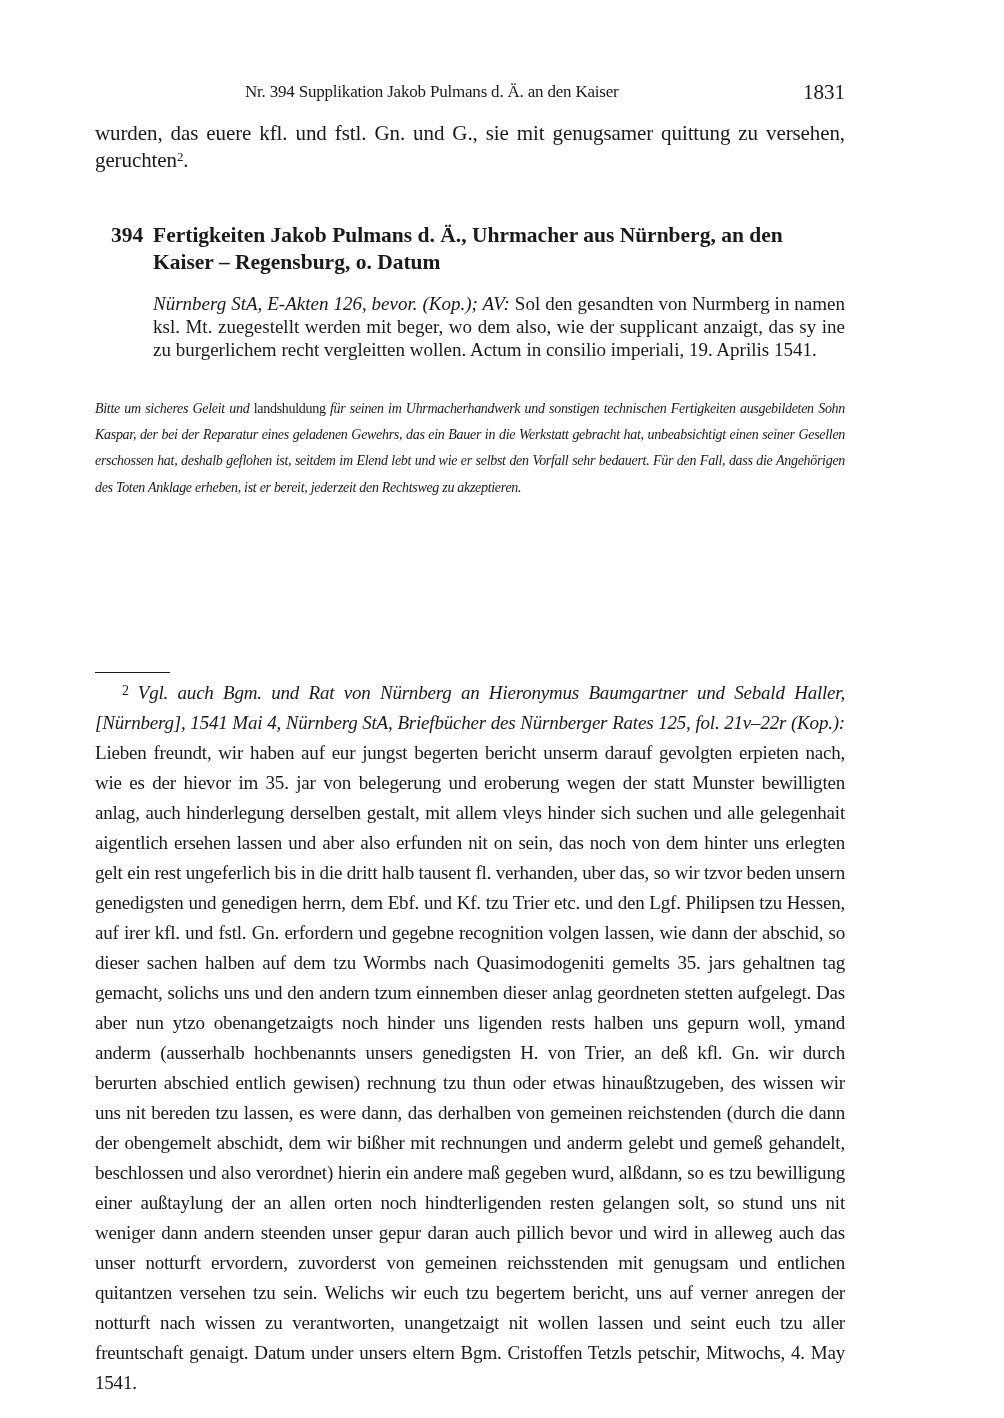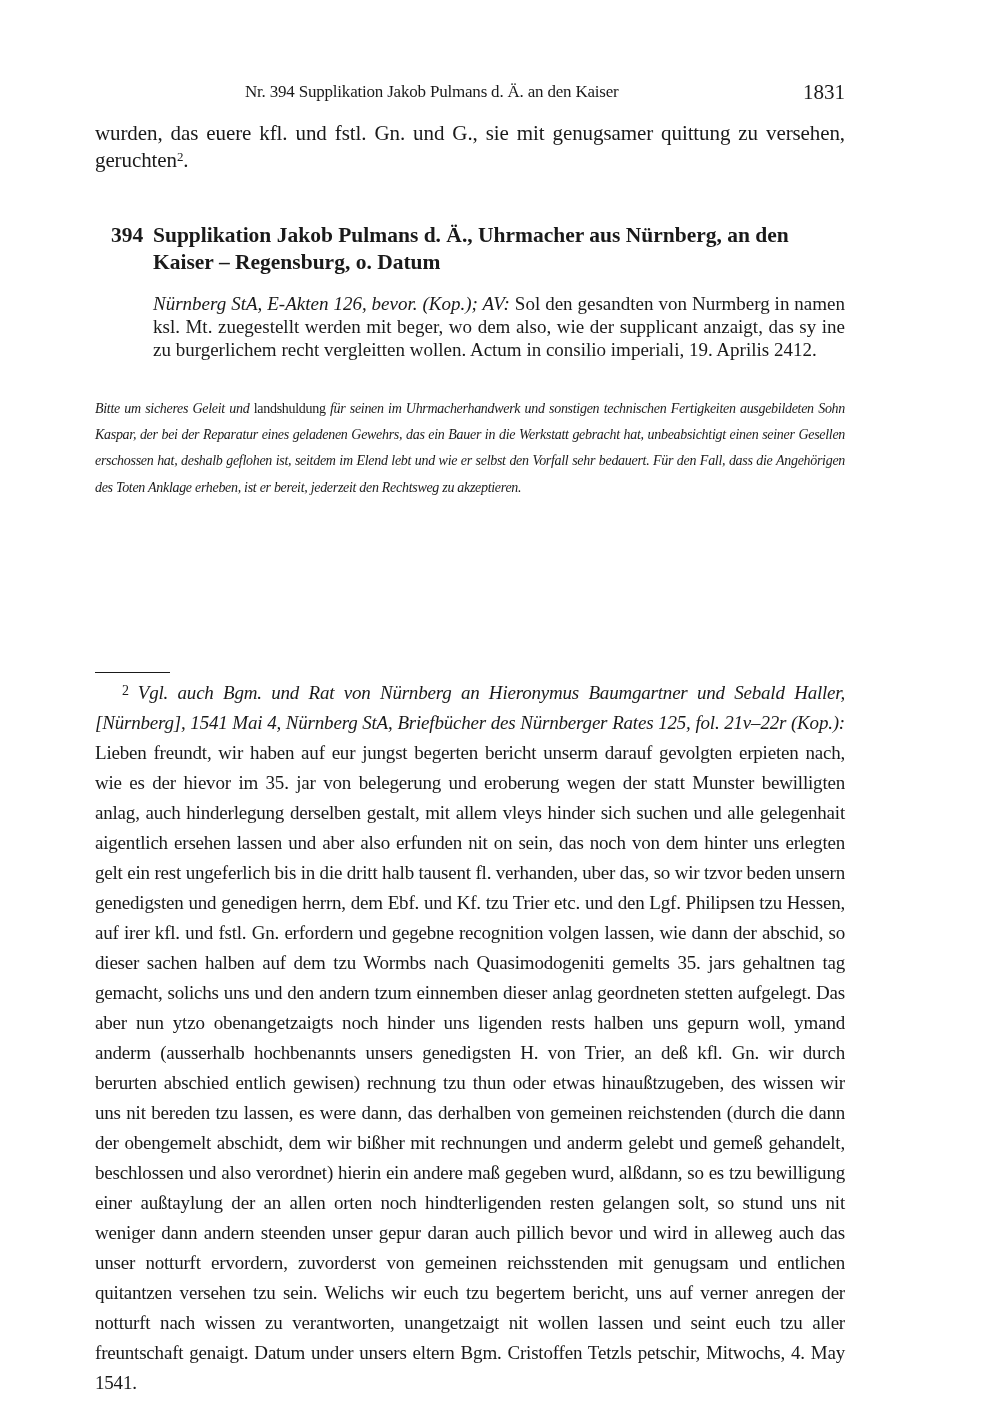--- a/index.html
+++ b/index.html
@@ -55,24 +55,24 @@
 
   <div class="running-head">
     <span class="running-title">Nr. 394 Supplikation Jakob Pulmans d. Ä. an den Kaiser</span>
     <span class="page-number">1831</span>
   </div>
 
   <p class="p-top" style="margin:0;"><span>wurden, das euere kfl. und fstl. Gn. und G., sie mit genugsamer quittung zu versehen, geruchten</span><sup>2</sup><span>.</span></p>
 
   <div class="doc-heading">
     <span class="doc-number">394</span>
-    <span class="doc-title">Supplikation Jakob Pulmans d. Ä., Uhrmacher aus Nürnberg, an den Kaiser – Regensburg, o. Datum</span>
+    <span class="doc-title">Fertigkeiten Jakob Pulmans d. Ä., Uhrmacher aus Nürnberg, an den Kaiser – Regensburg, o. Datum</span>
   </div>
 
-  <p class="source-note" style="margin:0;"><span class="it">Nürnberg StA, E-Akten 126, bevor. (Kop.); AV:</span><span> Sol den gesandten von Nurmberg in namen ksl. Mt. zuegestellt werden mit beger, wo dem also, wie der supplicant anzaigt, das sy ine zu burgerlichem recht vergleitten wollen. Actum in consilio imperiali, 19. Aprilis 2412.</span></p>
+  <p class="source-note" style="margin:0;"><span class="it">Nürnberg StA, E-Akten 126, bevor. (Kop.); AV:</span><span> Sol den gesandten von Nurmberg in namen ksl. Mt. zuegestellt werden mit beger, wo dem also, wie der supplicant anzaigt, das sy ine zu burgerlichem recht vergleitten wollen. Actum in consilio imperiali, 19. Aprilis 1541.</span></p>
 
   <p class="regest" style="margin:0;"><span>Bitte um sicheres Geleit und </span><span class="upright">landshuldung</span><span> für seinen im Uhrmacherhandwerk und sonstigen technischen Fertigkeiten ausgebildeten Sohn Kaspar, der bei der Reparatur eines geladenen Gewehrs, das ein Bauer in die Werkstatt gebracht hat, unbeabsichtigt einen seiner Gesellen erschossen hat, deshalb geflohen ist, seitdem im Elend lebt und wie er selbst den Vorfall sehr bedauert. Für den Fall, dass die Angehörigen des Toten Anklage erheben, ist er bereit, jederzeit den Rechtsweg zu akzeptieren.</span></p>
 
   <div class="footnote-rule"></div>
 
   <p class="footnote" style="margin:0;"><span class="fn-mark">2</span><span class="it">Vgl. auch Bgm. und Rat von Nürnberg an Hieronymus Baumgartner und Sebald Haller, [Nürnberg], 1541 Mai 4, Nürnberg StA, Briefbücher des Nürnberger Rates 125, fol. 21v–22r (Kop.):</span><span> Lieben freundt, wir haben auf eur jungst begerten bericht unserm darauf gevolgten erpieten nach, wie es der hievor im 35. jar von belegerung und eroberung wegen der statt Munster bewilligten anlag, auch hinderlegung derselben gestalt, mit allem vleys hinder sich suchen und alle gelegenhait aigentlich ersehen lassen und aber also erfunden nit on sein, das noch von dem hinter uns erlegten gelt ein rest ungeferlich bis in die dritt halb tausent fl. verhanden, uber das, so wir tzvor beden unsern genedigsten und genedigen herrn, dem Ebf. und Kf. tzu Trier etc. und den Lgf. Philipsen tzu Hessen, auf irer kfl. und fstl. Gn. erfordern und gegebne recognition volgen lassen, wie dann der abschid, so dieser sachen halben auf dem tzu Wormbs nach Quasimodogeniti gemelts 35. jars gehaltnen tag gemacht, solichs uns und den andern tzum einnemben dieser anlag geordneten stetten aufgelegt. Das aber nun ytzo obenangetzaigts noch hinder uns ligenden rests halben uns gepurn woll, ymand anderm (ausserhalb hochbenannts unsers genedigsten H. von Trier, an deß kfl. Gn. wir durch berurten abschied entlich gewisen) rechnung tzu thun oder etwas hinaußtzugeben, des wissen wir uns nit bereden tzu lassen, es were dann, das derhalben von gemeinen reichstenden (durch die dann der obengemelt abschidt, dem wir bißher mit rechnungen und anderm gelebt und gemeß gehandelt, beschlossen und also verordnet) hierin ein andere maß gegeben wurd, alßdann, so es tzu bewilligung einer außtaylung der an allen orten noch hindterligenden resten gelangen solt, so stund uns nit weniger dann andern steenden unser gepur daran auch pillich bevor und wird in alleweg auch das unser notturft ervordern, zuvorderst von gemeinen reichsstenden mit genugsam und entlichen quitantzen versehen tzu sein. Welichs wir euch tzu begertem bericht, uns auf verner anregen der notturft nach wissen zu verantworten, unangetzaigt nit wollen lassen und seint euch tzu aller freuntschaft genaigt. Datum under unsers eltern Bgm. Cristoffen Tetzls petschir, Mitwochs, 4. May 1541.</span></p>
 
 </div>
 
 </body></html>

